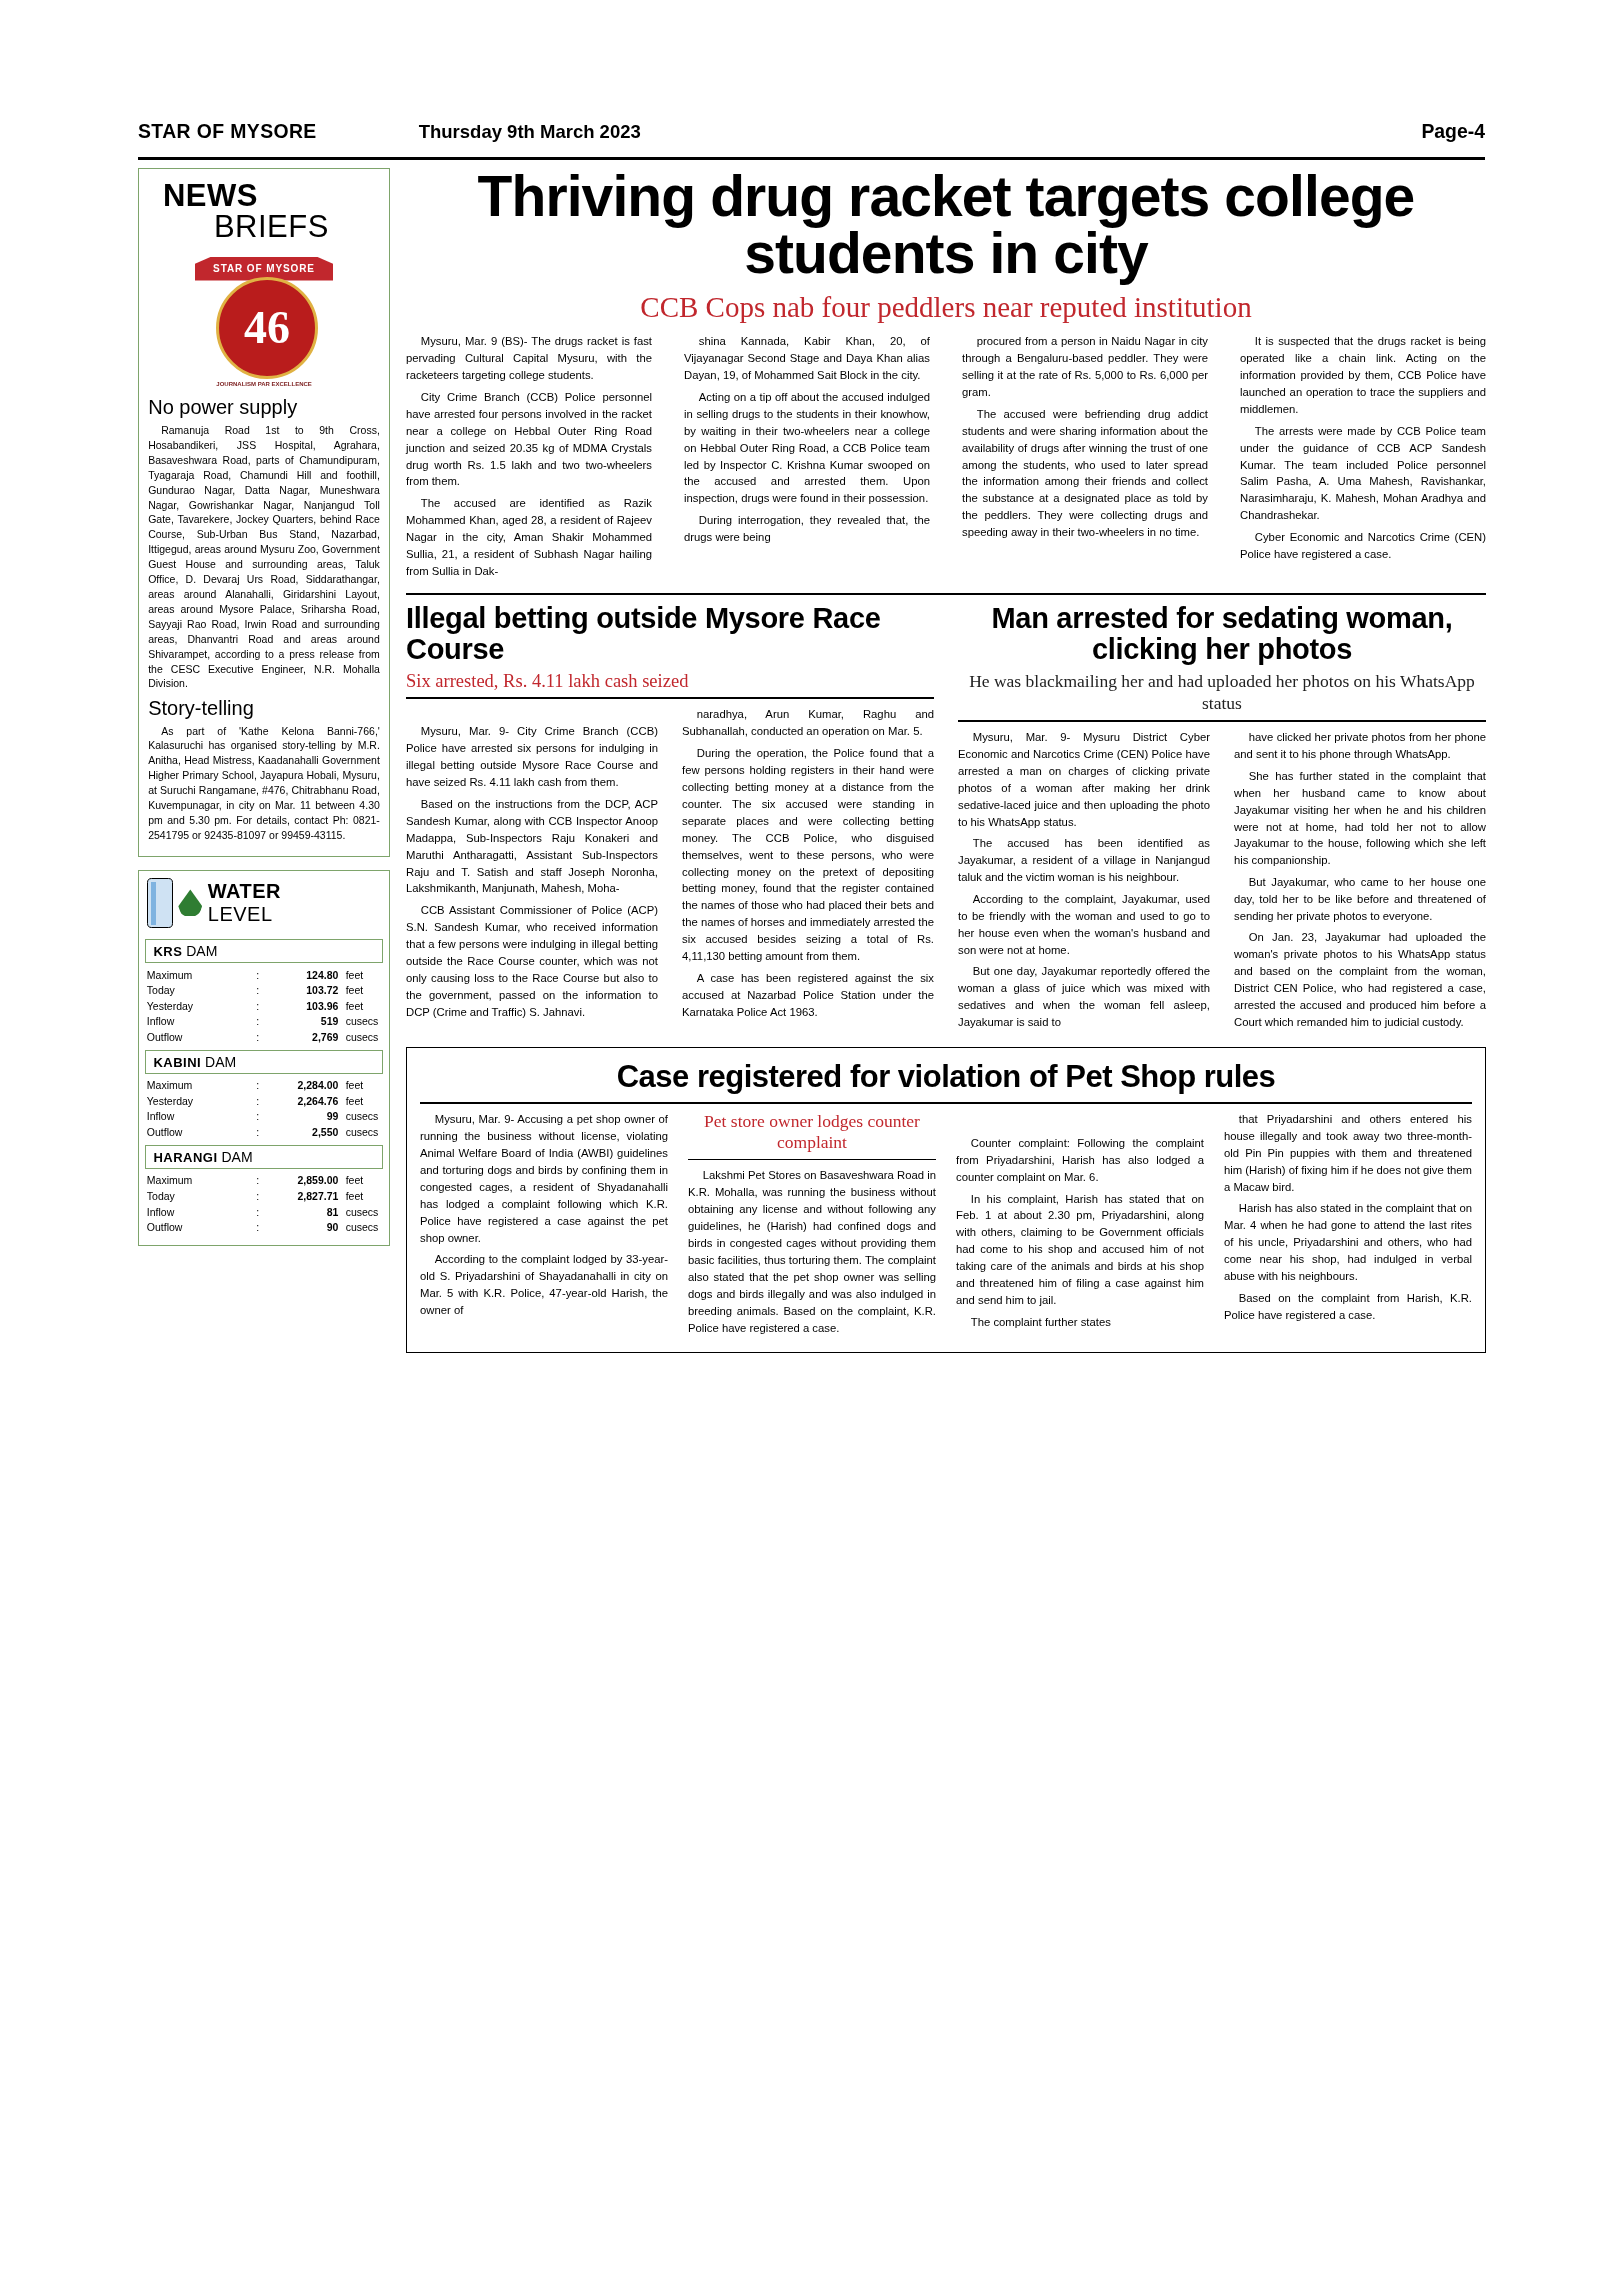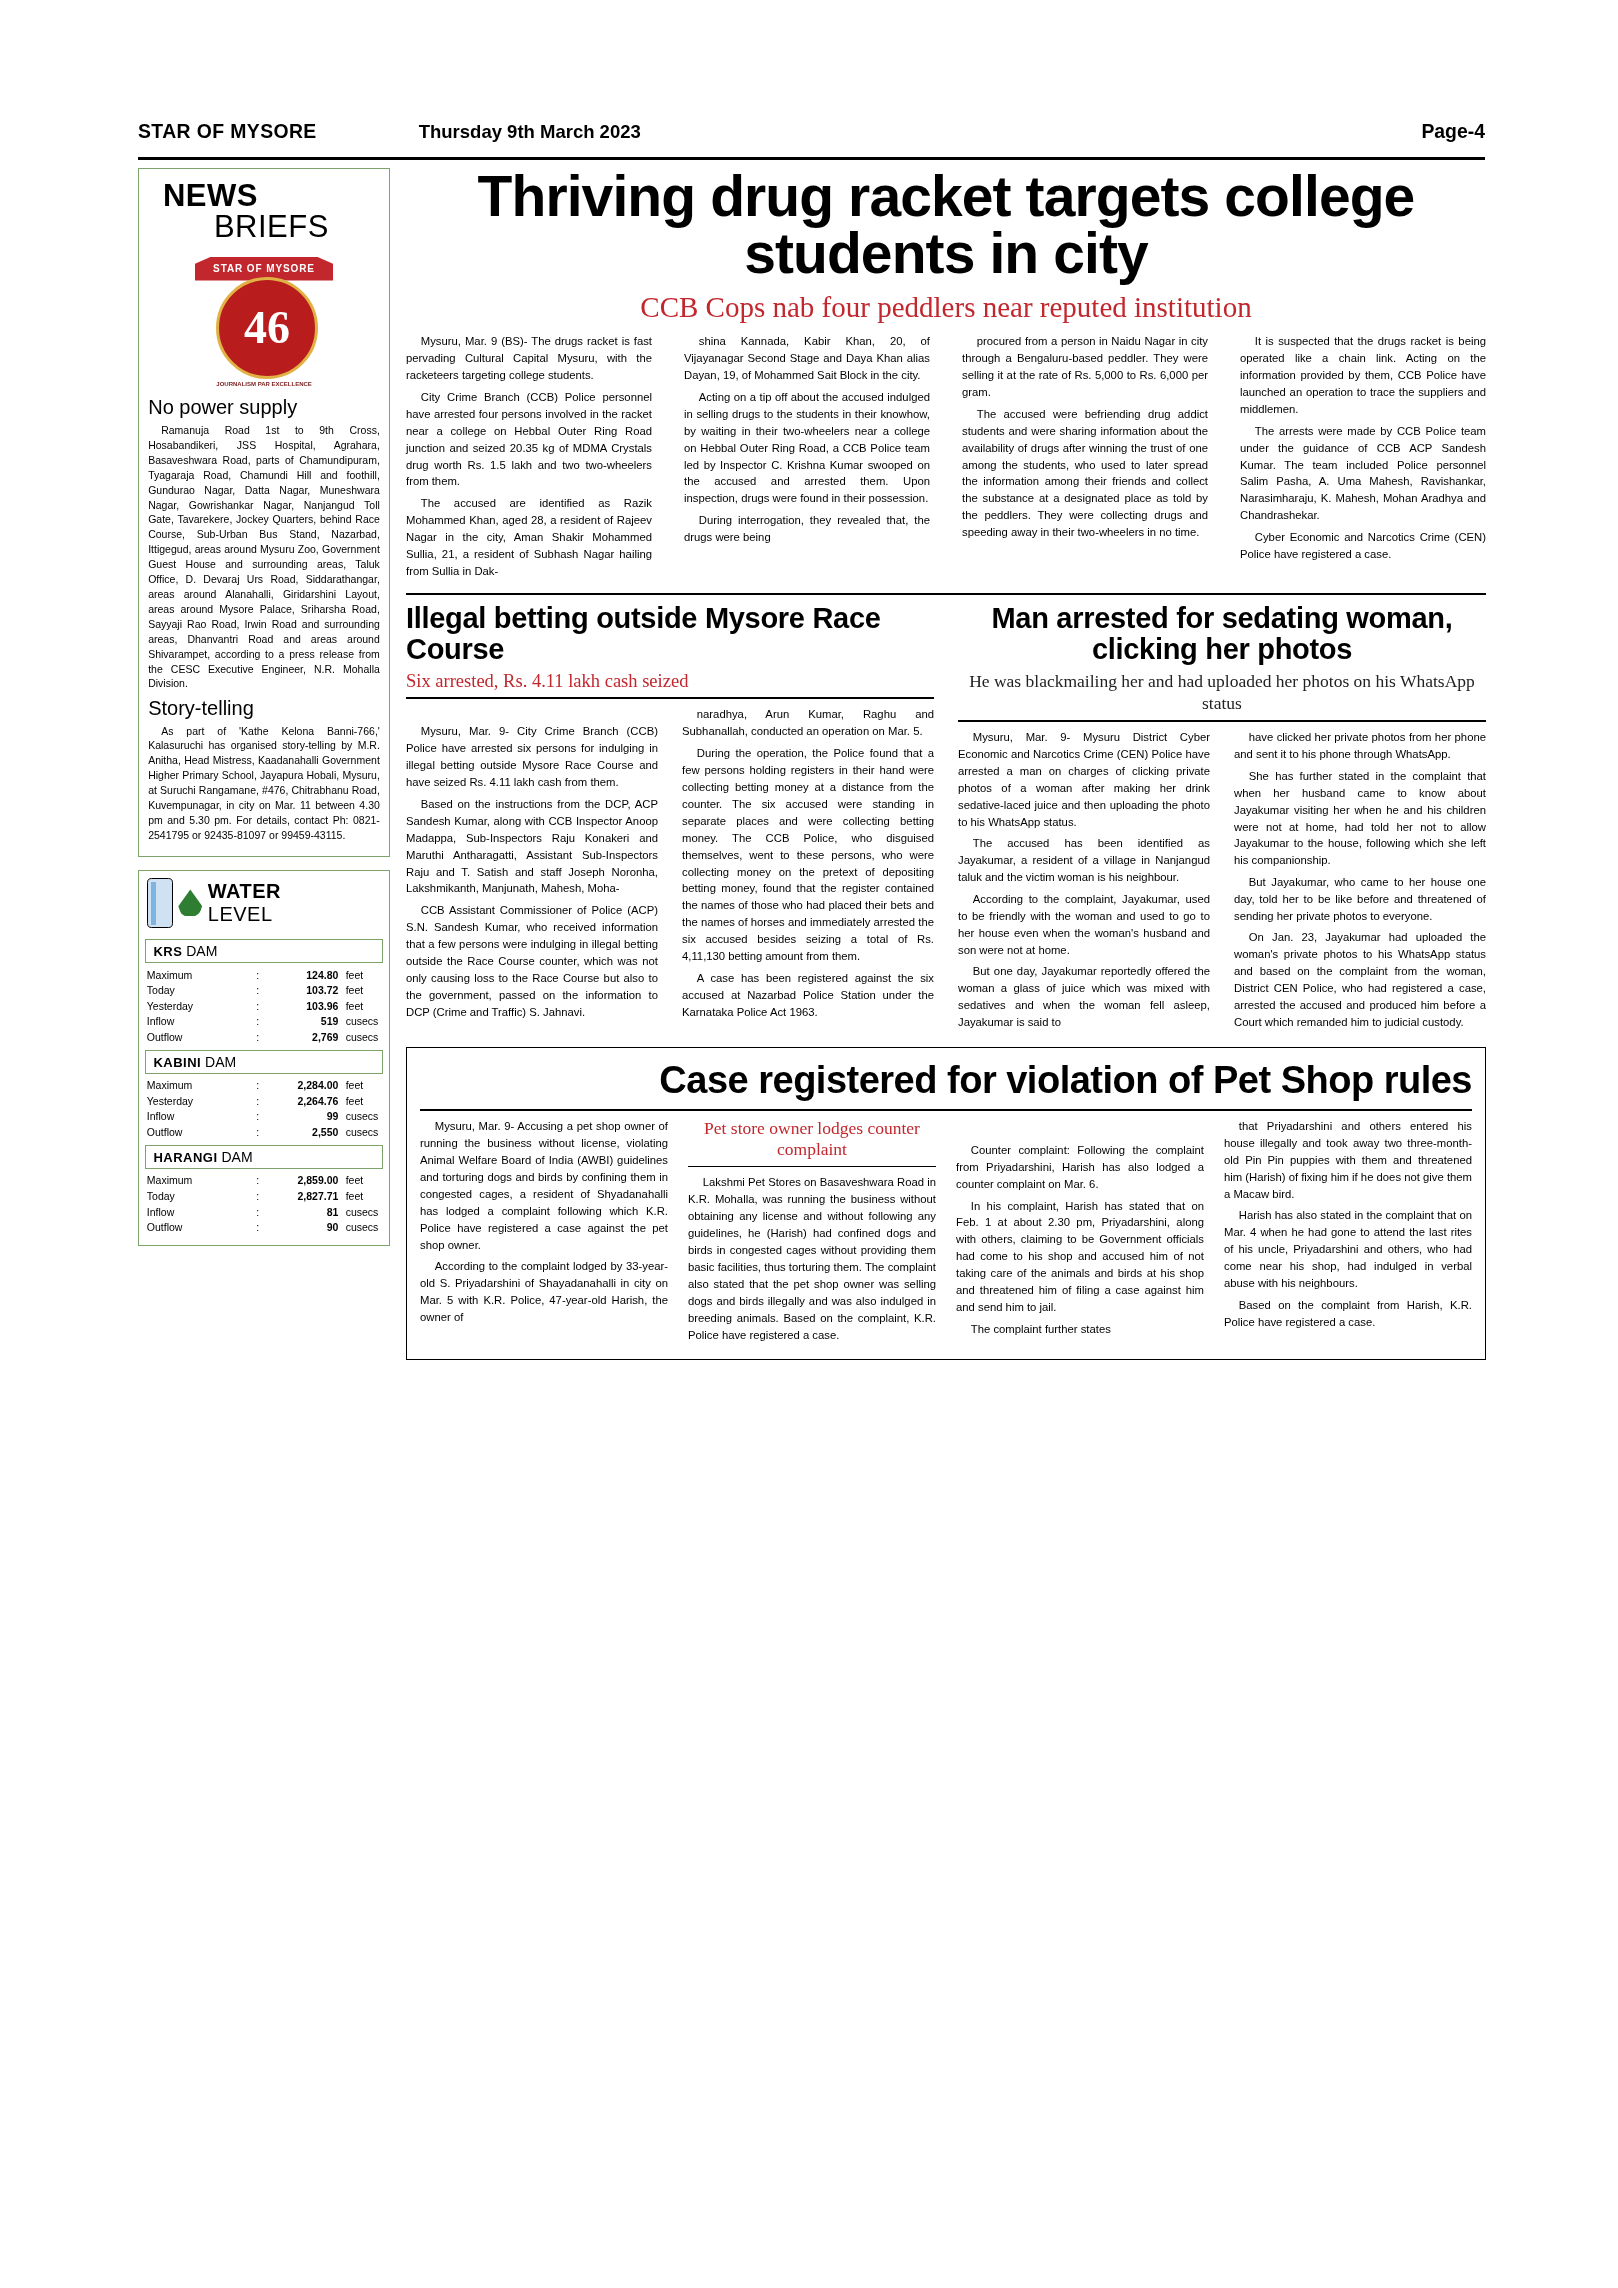--- a/index.html
+++ b/index.html
@@ -68,21 +68,21 @@
   .two-stories{display:flex;gap:24px;margin-top:5.5px;}
   .story{flex:1;}
   .story h2{font-size:29px;font-weight:bold;line-height:1.08;margin:0 0 5.5px 0;letter-spacing:-0.3px;}
   .story .dek-red{font-family:"Liberation Serif",serif;font-size:18.5px;color:#c1272d;margin:0 0 5.5px 0;}
   .story .dek-serif{font-family:"Liberation Serif",serif;font-size:17.5px;color:#222;margin:0 0 5.5px 0;text-align:center;line-height:1.25;}
   .story .hl{height:1.8px;background:#000;margin:1.8px 0 7.4px 0;}
   .story h2.center{text-align:center;}
 
   
   .petbox{border:1.8px solid #000;margin-top:11px;padding:9.2px 13px 11px 13px;box-sizing:border-box;}
-  .pet-head{font-size:38px;font-weight:bold;text-align:right;letter-spacing:-0.5px;margin:1.8px 0 7.4px 0;}
+  .pet-head{font-size:31px;font-weight:bold;text-align:center;letter-spacing:-0.5px;margin:1.8px 0 7.4px 0;}
   .pet-rule{height:1.8px;background:#000;margin-bottom:7.4px;}
   .pet-cols{display:flex;gap:20px;}
   .pet-cols .c{flex:1;}
   .pet-sub{font-family:"Liberation Serif",serif;font-size:17.5px;color:#c1272d;text-align:center;margin:0 0 5.5px 0;}
   .pet-subrule{height:1.4px;background:#000;margin:0 0 7.4px 0;}
   .spacer-top{height:24px;}
 </style>
 </head>
 <body>
 

